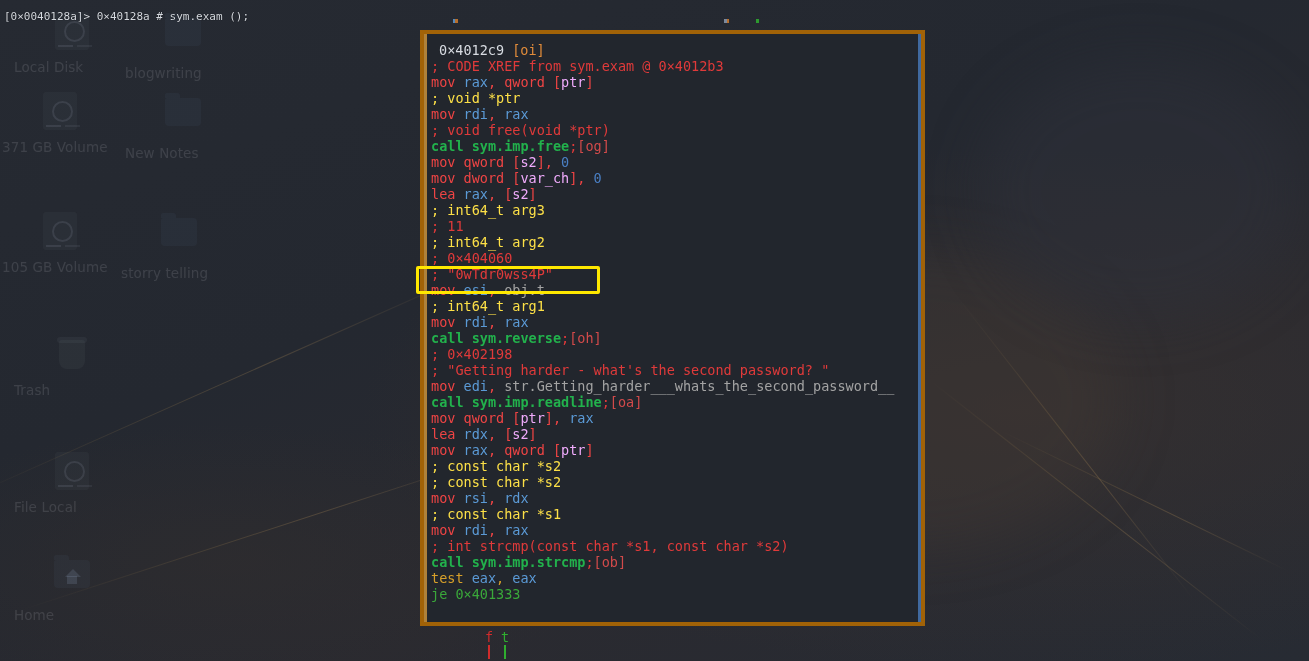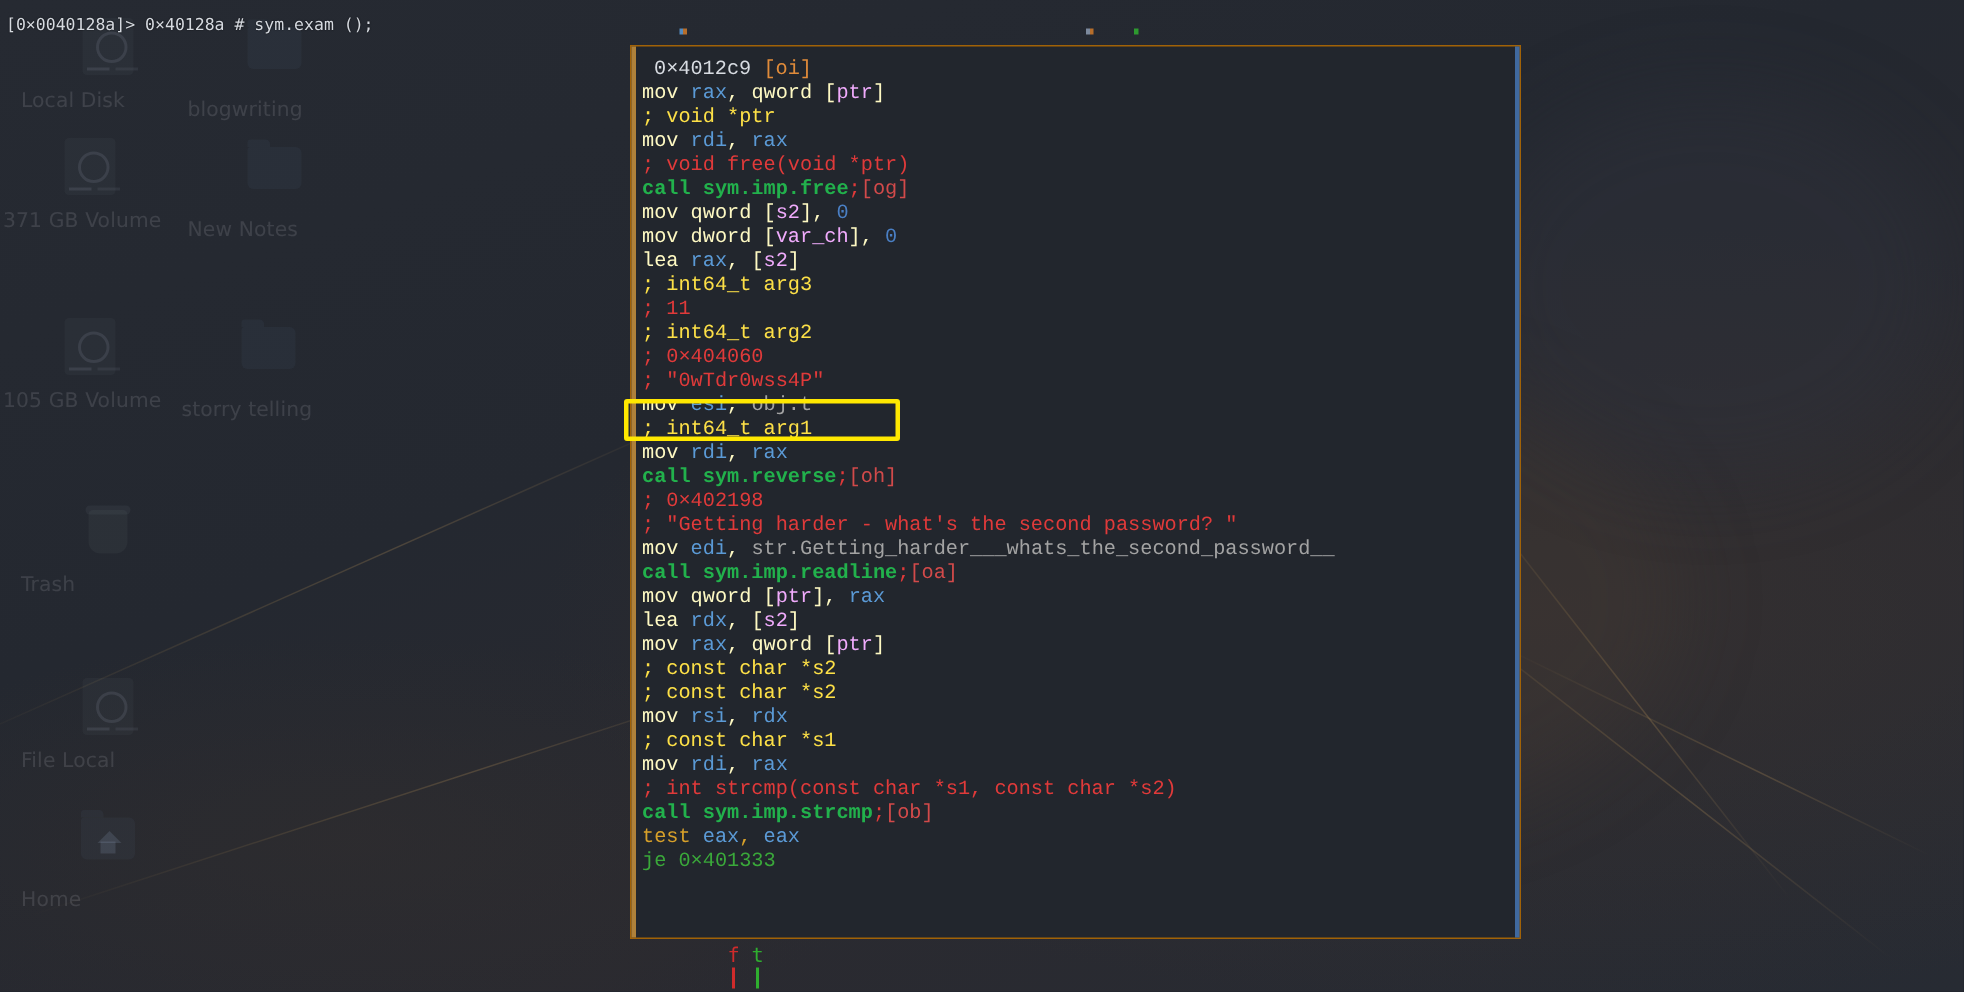--- a/index.html
+++ b/index.html
@@ -154,27 +154,26 @@
     white-space: pre;
     letter-spacing: 0px;
     text-shadow: 0 0 1px rgba(0,0,0,0.8);
   }
 
   
   #disasm-panel {
     position: absolute;
     left: 420px;
     top: 30px;
-    width: 594px;
+    width: 505px;
     height: 596px;
     background: #22262d;
-    border: 1px solid #a16207;
+    border: 4px solid #a16207;
     box-sizing: border-box;
     box-shadow: 0 0 0 0 rgba(0,0,0,0);
-    font-family: Liberation Mono, monospace;
   }
   
   #disasm-panel::before {
     content: "";
     position: absolute;
     left: 0; top: 0; bottom: 0;
     width: 3px;
     background: linear-gradient(180deg, #c8913c 0%, #c8913c 100%);
     opacity: 0.85;
   }
@@ -201,21 +200,21 @@
     height: 16px;
     letter-spacing: 0px;
   }
   .cl.overflow { overflow: visible; }
 
   
   .t-addr    { color: #d8dce2; }
   .t-flag    { color: #e08b3a; }
   .t-comment { color: #e03a3a; }
   .t-comment-b { color: #fde047; }
-  .t-op      { color: #fef9c3; }
+  .t-op      { color: #ef4444; }
   .t-reg     { color: #5b9ad6; }
   .t-var     { color: #f0abfc; }
   .t-num     { color: #4a7fc4; }
   .t-call    { color: #22b14c; font-weight: bold; }
   .t-semi    { color: #e03a3a; }
   .t-ref     { color: #d24a4a; }
   .t-test    { color: #d7a02a; }
   .t-jmp     { color: #3aa83a; }
   .t-str     { color: #a3a3a3; }
   .t-hex     { color: #d7a02a; }
@@ -325,35 +324,36 @@
         </div>
       </div>
       <div class="label">Trash</div>
     </div>
     <div class="desk-icon" style="left: 14px; top: 450px;">
       <div class="glyph">
         <div class="ic-drive"></div>
       </div>
       <div class="label">File Local</div>
     </div>
-    <div class="desk-icon" style="left: 14px; top: 537px;">
+    <div class="desk-icon" style="left: 14px; top: 552px;">
       <div class="glyph">
         <div class="ic-folder ic-home">
           <div class="house-body"></div>
         </div>
       </div>
       <div class="label">Home</div>
     </div>
   </div>
 
 <div id="prompt-line">[0×0040128a]&gt; 0×40128a # sym.exam ();</div>
 
 <div id="disasm-panel">
   <div id="code-area">
       <div class="cl indented overflow" style="padding-left: 8px;"><span class="t-addr">0×4012c9 </span><span class="t-flag">[oi]</span></div>
+      <div class="cl overflow"><span class="t-comment">; CODE XREF from sym.exam @ 0×4012b3</span></div>
       <div class="cl overflow"><span class="t-op">mov </span><span class="t-reg">rax</span><span class="t-op">, </span><span class="t-op">qword </span><span class="t-op">[</span><span class="t-var">ptr</span><span class="t-op">]</span></div>
       <div class="cl overflow"><span class="t-comment-b">; void *ptr</span></div>
       <div class="cl overflow"><span class="t-op">mov </span><span class="t-reg">rdi</span><span class="t-op">, </span><span class="t-reg">rax</span></div>
       <div class="cl overflow"><span class="t-comment">; void free(void *ptr)</span></div>
       <div class="cl overflow"><span class="t-call">call sym.imp.free</span><span class="t-semi">;</span><span class="t-ref">[og]</span></div>
       <div class="cl overflow"><span class="t-op">mov </span><span class="t-op">qword </span><span class="t-op">[</span><span class="t-var">s2</span><span class="t-op">], </span><span class="t-num">0</span></div>
       <div class="cl overflow"><span class="t-op">mov </span><span class="t-op">dword </span><span class="t-op">[</span><span class="t-var">var_ch</span><span class="t-op">], </span><span class="t-num">0</span></div>
       <div class="cl overflow"><span class="t-op">lea </span><span class="t-reg">rax</span><span class="t-op">, </span><span class="t-op">[</span><span class="t-var">s2</span><span class="t-op">]</span></div>
       <div class="cl overflow"><span class="t-comment-b">; int64_t arg3</span></div>
       <div class="cl overflow"><span class="t-comment">; 11</span></div>

